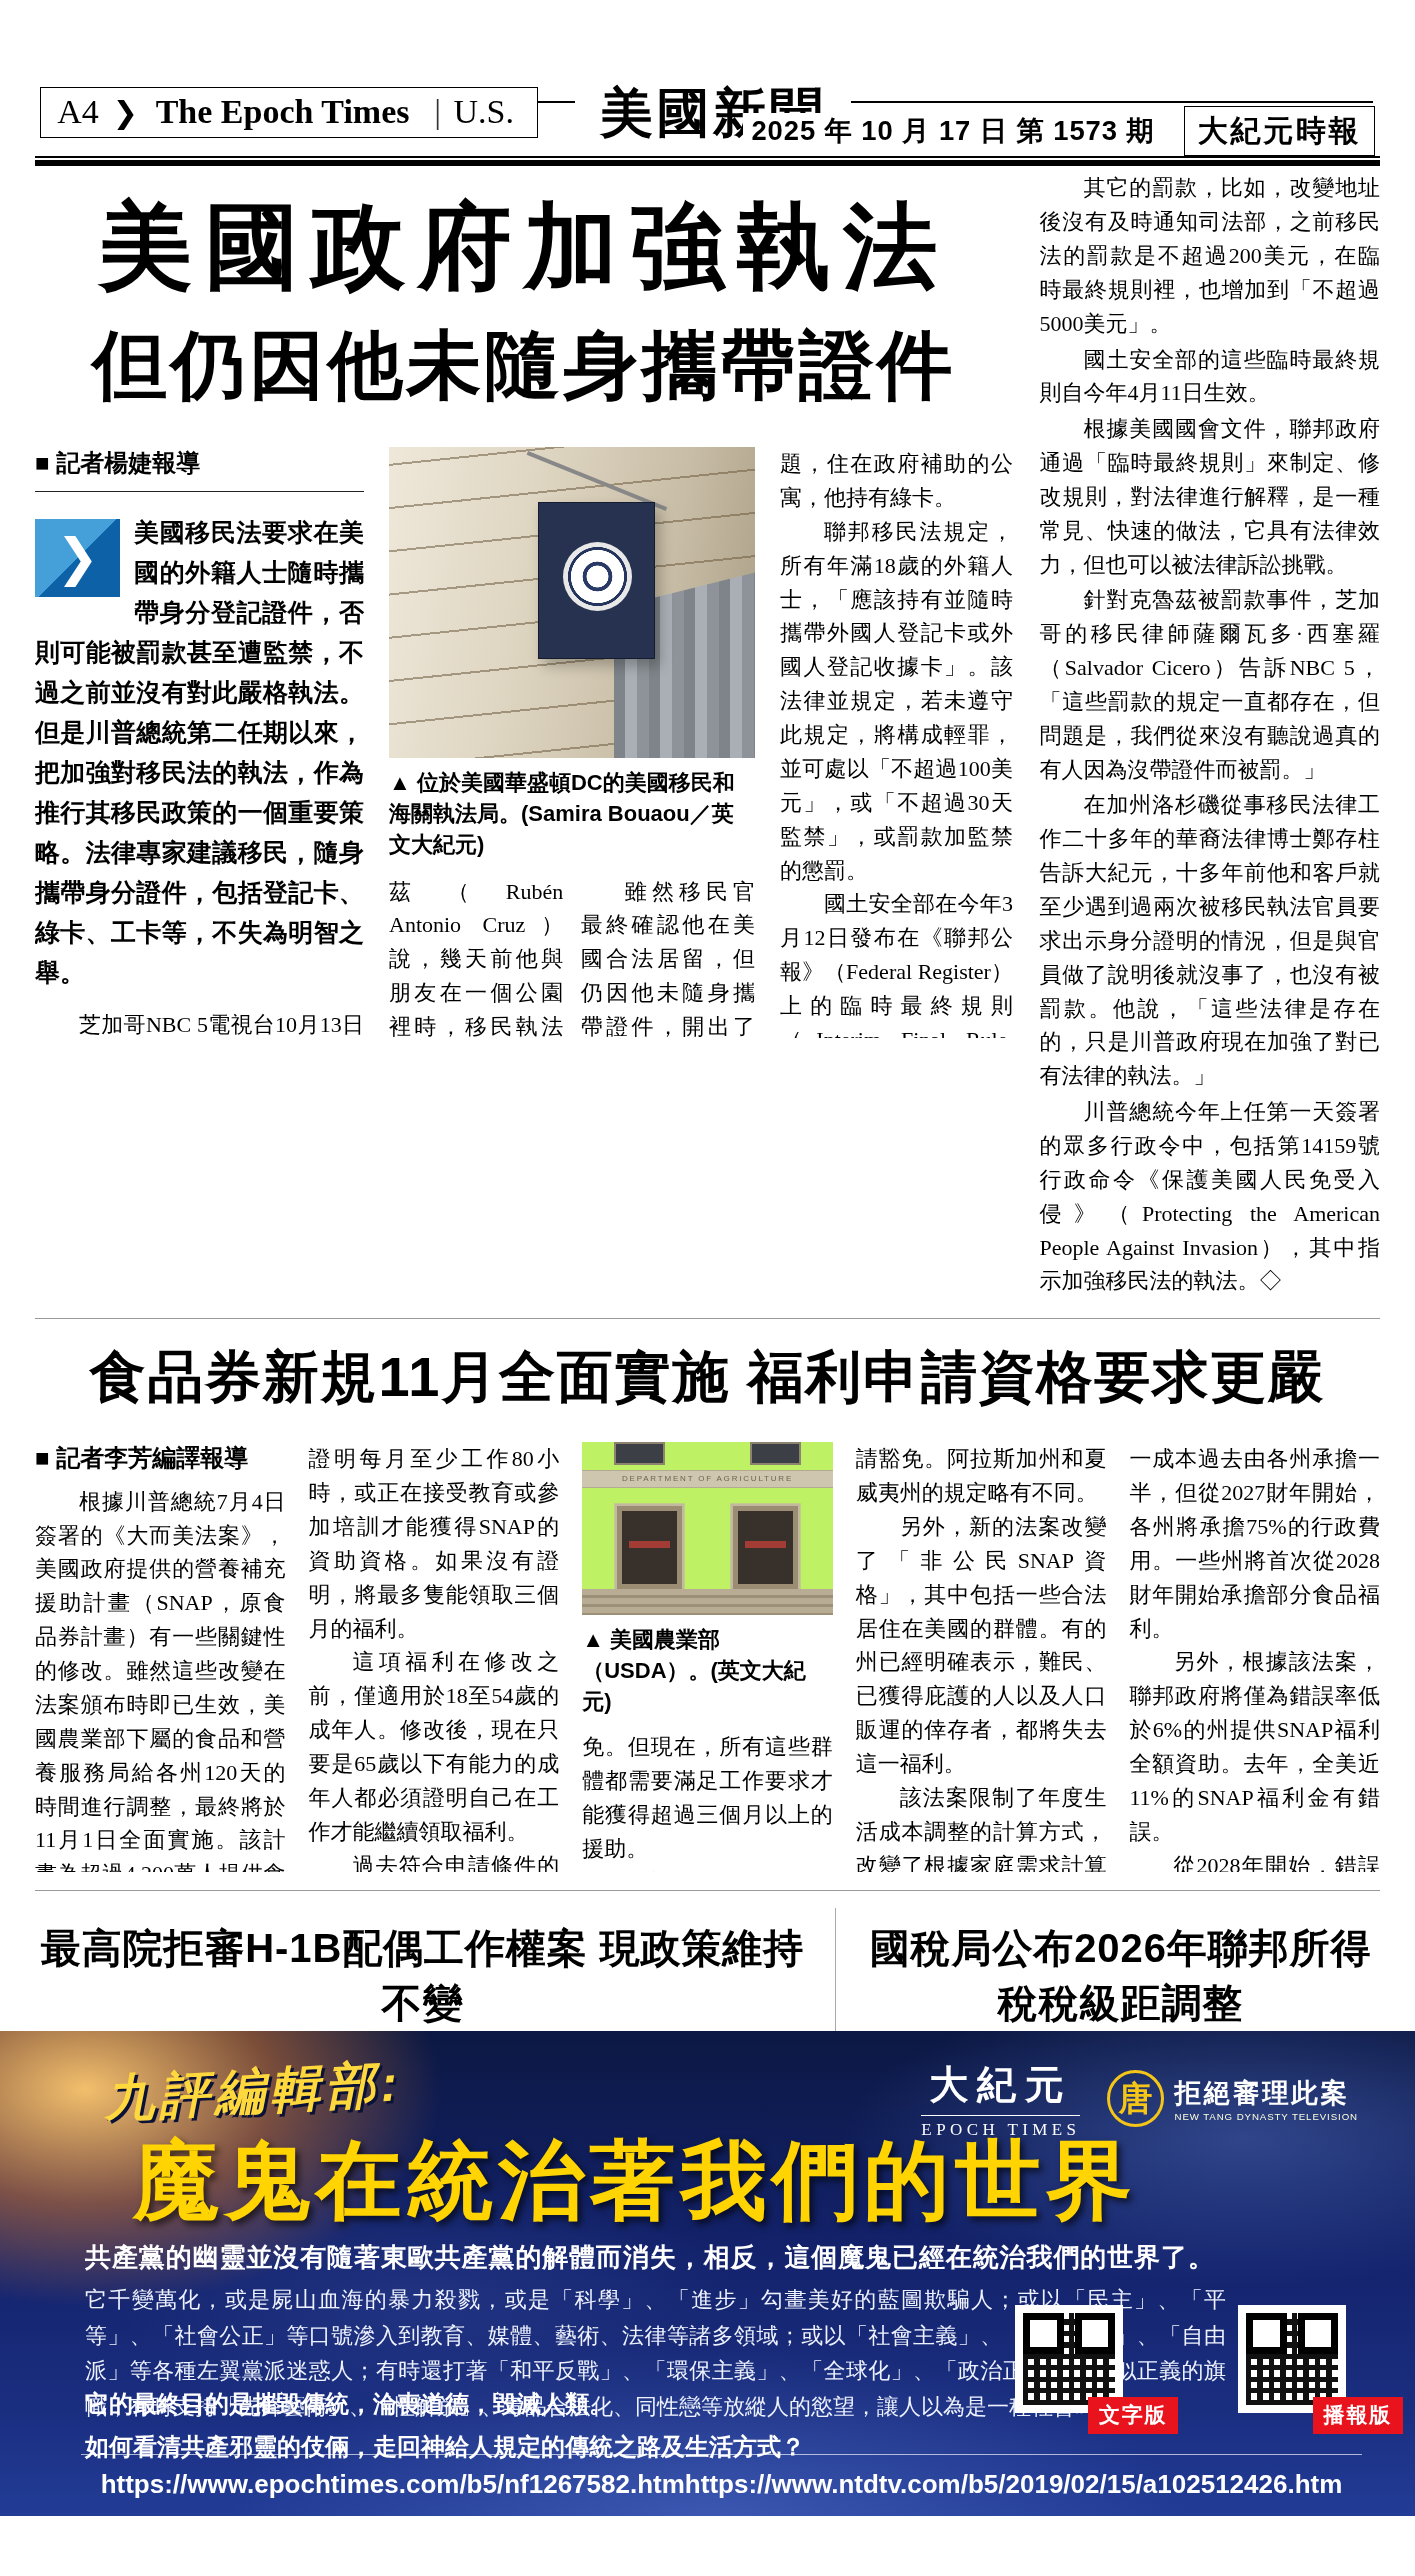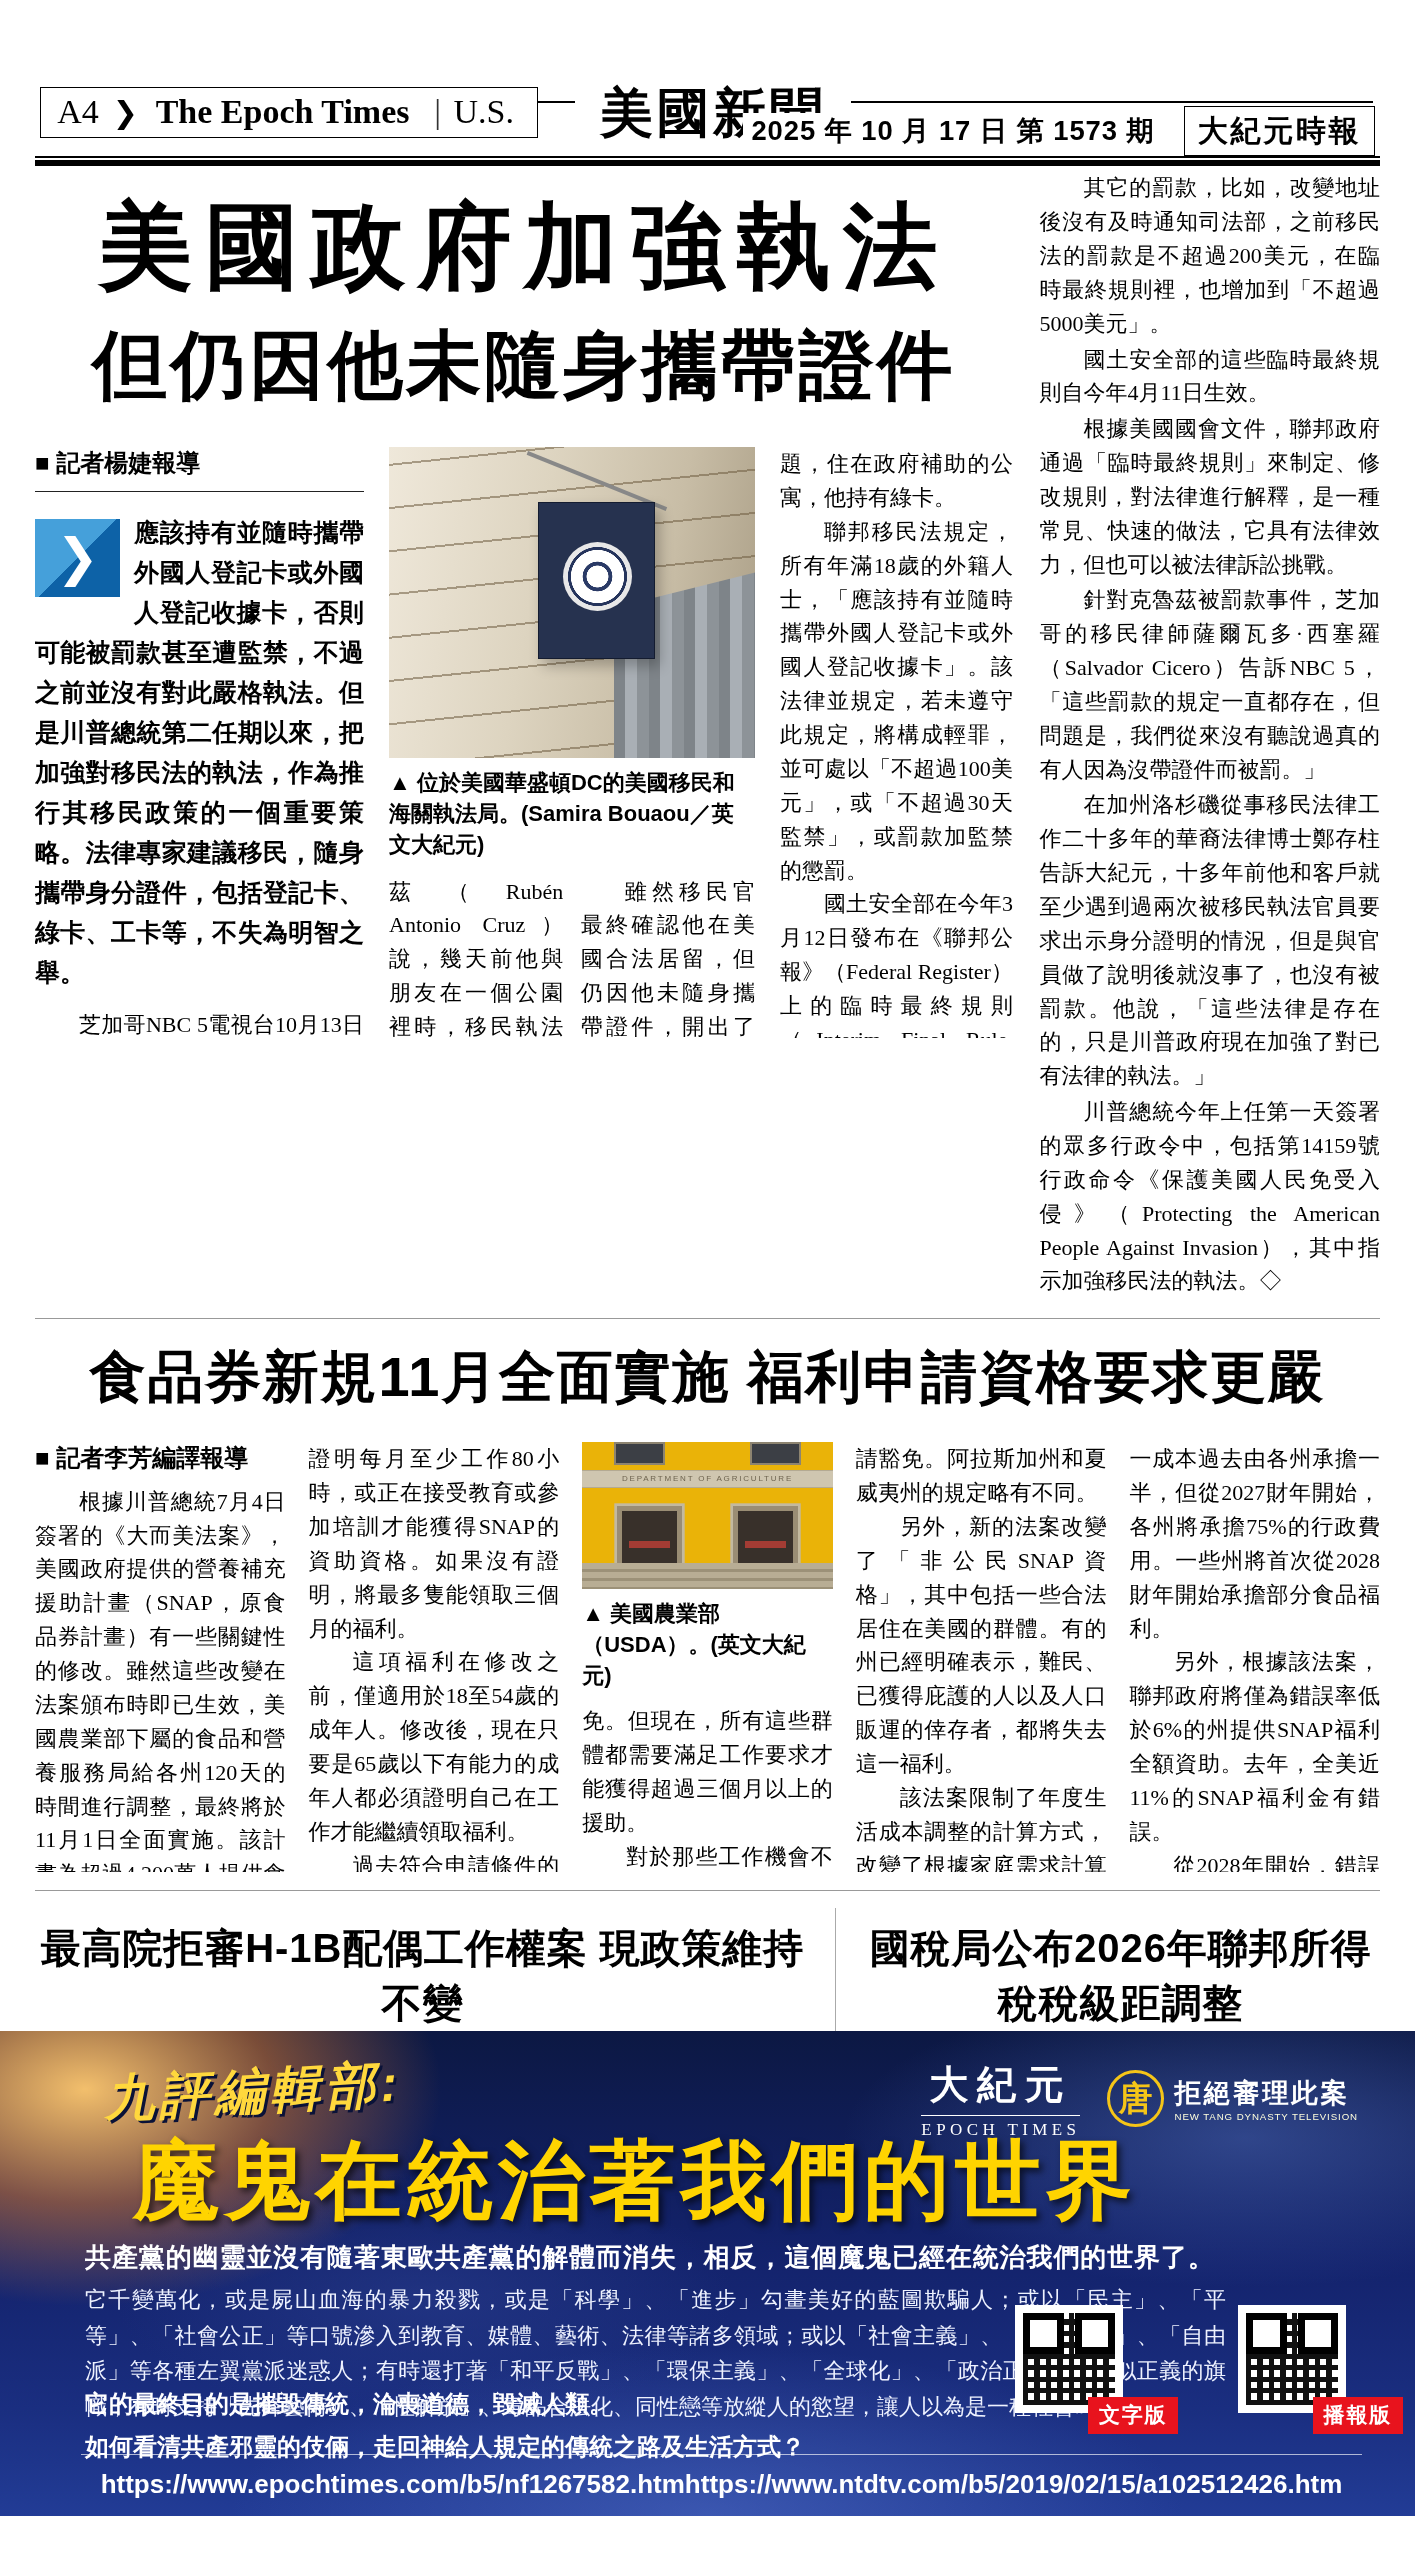--- a/index.html
+++ b/index.html
@@ -69,21 +69,21 @@
     border:0.9px solid #141c30; box-shadow:5.3px 7px 12.4px rgba(0,0,0,.25); }
   .flag .seal { position:absolute; left:50%; top:39px; width:69px; height:69px; margin-left:-34px; border-radius:50%;
     background:radial-gradient(circle,#fff 0 22%,#2a3a66 23% 30%,#fff 31% 54%,#25345c 55% 60%,#e8e8e8 61%); }
 
   
   .article2 { margin-top:5.3px; }
   .a2-head { font-family:"Liberation Sans",sans-serif; font-weight:900; font-size:56px; letter-spacing:1.8px;
     text-align:center; margin:21px 0 26.5px; }
   .a2-cols { display:flex; gap:23px; height:430px; overflow:hidden; }
   .a2-cols .col { flex:1; }
-  .photo-usda { position:relative; height:147px; overflow:hidden; background:#eab308;padding-left:12px; }
+  .photo-usda { position:relative; height:173px; overflow:hidden; background:#bef264;padding-left:12px; }
   .photo-usda .lintel { position:absolute; top:28px; left:0; right:0; height:17.7px; background:#cfc6b0;
     border-top:1.8px solid #b4aa92; border-bottom:1.8px solid #b4aa92;
     font-family:"Liberation Sans",sans-serif; font-size:8px; letter-spacing:1.8px; color:#6e6450;
     text-align:center; line-height:16px; }
   .photo-usda .win { position:absolute; top:0; width:51px; height:23px; background:#3c3f45; border:2.7px solid #8d8470; }
   .photo-usda .door { position:absolute; top:64px; width:65px; height:83px; background:#38302a;
     border:5.3px solid #9a8d74; box-shadow:0 0 0 2.7px #c3b99f; }
   .photo-usda .door .bar { position:absolute; left:7px; right:7px; top:30px; height:7px; background:#a33c34; }
   .photo-usda .steps { position:absolute; bottom:0; left:0; right:0; height:26.5px;
     background:repeating-linear-gradient(180deg,#b8ad94 0 6.2px,#9c9178 6.2px 8.8px); }
@@ -168,21 +168,21 @@
 
   <section class="article1">
     <div class="a1-left">
       <h1 class="hl1">美國政府加強執法</h1>
       <h1 class="hl2">但仍因他未隨身攜帶證件</h1>
       <div class="a1-cols">
         <div class="colA">
           <div class="byline ruled">■ 記者楊婕報導</div>
           <div class="lead">
             <span class="lead-icon">❯</span>
-            <span>應該持有並隨時攜帶外國人登記卡或外國人登記收據卡，否則可能被罰款甚至遭監禁，不過之前並沒有對此嚴格執法。但是川普總統第二任期以來，把加強對移民法的執法，作為推行其移民政策的一個重要策略。法律專家建議移民，隨身攜帶身分證件，包括登記卡、綠卡、工卡等，不失為明智之舉。</span>
+            <span>美國移民法要求在美國的外籍人士隨時攜帶身分登記證件，否則可能被罰款甚至遭監禁，不過之前並沒有對此嚴格執法。但是川普總統第二任期以來，把加強對移民法的執法，作為推行其移民政策的一個重要策略。法律專家建議移民，隨身攜帶身分證件，包括登記卡、綠卡、工卡等，不失為明智之舉。</span>
           </div>
           <p class="body">芝加哥NBC 5電視台10月13日報導，一位合法居住在芝加哥的居民因出門未隨身攜帶證實身分的證件，被移民執法官員開了130美元的罰單。</p>
 
         </div>
         <div class="colB">
           <div class="photo-ice">
             <div class="courses"></div>
             <div class="glass"></div>
             <div class="flagpole"></div>
             <div class="flag">

